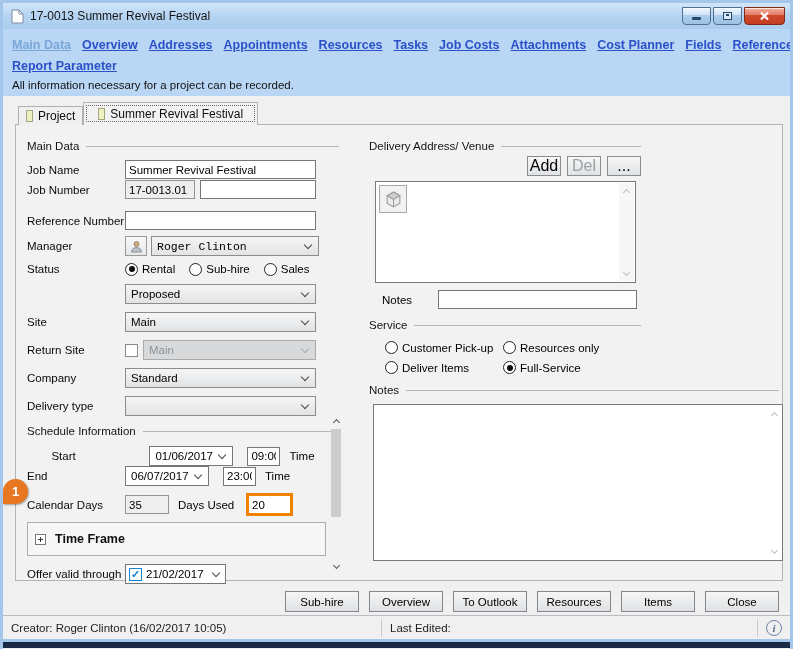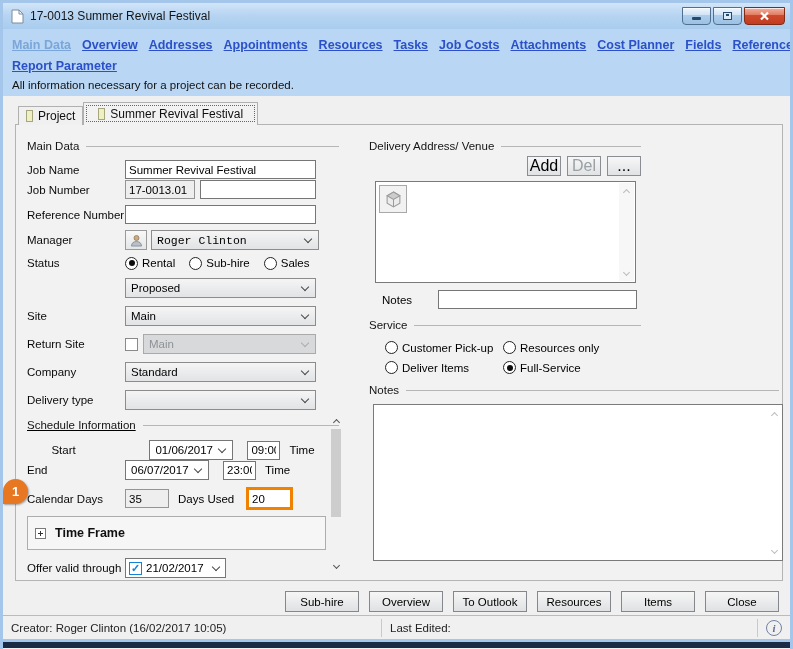--- a/index.html
+++ b/index.html
@@ -187,21 +187,21 @@
         <div class="sect">
           <span class="stitle">Main Data</span>
             <span class="sline"></span>
         </div>
 
         <div class="frow" style="margin-bottom:1px;">
           <span class="flabel">Job Name</span>
           <input class="tbox" style="width: 191px;" value="Summer Revival Festival">
         </div>
 
-        <div class="frow" style="margin-bottom:6px;">
+        <div class="frow" style="margin-bottom:12px;">
           <span class="flabel">Job Number</span>
           <input class="tbox ro" style="width: 70px;" readonly="" value="17-0013.01">
           <span class="gap5"></span>
           <input class="tbox" style="width: 116px;" value="">
         </div>
 
         <div class="frow" style="margin-bottom:6px;">
           <span class="flabel">Reference Number</span>
           <input class="tbox" style="width: 191px;" value="">
         </div>
@@ -274,21 +274,21 @@
         </div>
 
         <div class="frow" style="margin-bottom:4px;">
           <span class="flabel">Delivery type</span>
           <div class="combo" style="width:191px;">
             <span class="cval"></span>
             <span class="chev"></span>
           </div>
         </div>
 
-        <div class="sect" style="margin-top:8px; margin-bottom:8px;text-decoration:underline;">
+        <div class="sect" style="margin-top:8px; margin-bottom:8px;">
           <span class="stitle">Schedule Information</span>
             <span class="sline"></span>
         </div>
 
         <div class="frow" style="margin-bottom:0;justify-content:center;">
           <span class="flabel">Start</span>
           <div class="combo white" style="width:84px;">
             <span class="cval">01/06/2017</span>
             <span class="chev"></span>
           </div>

